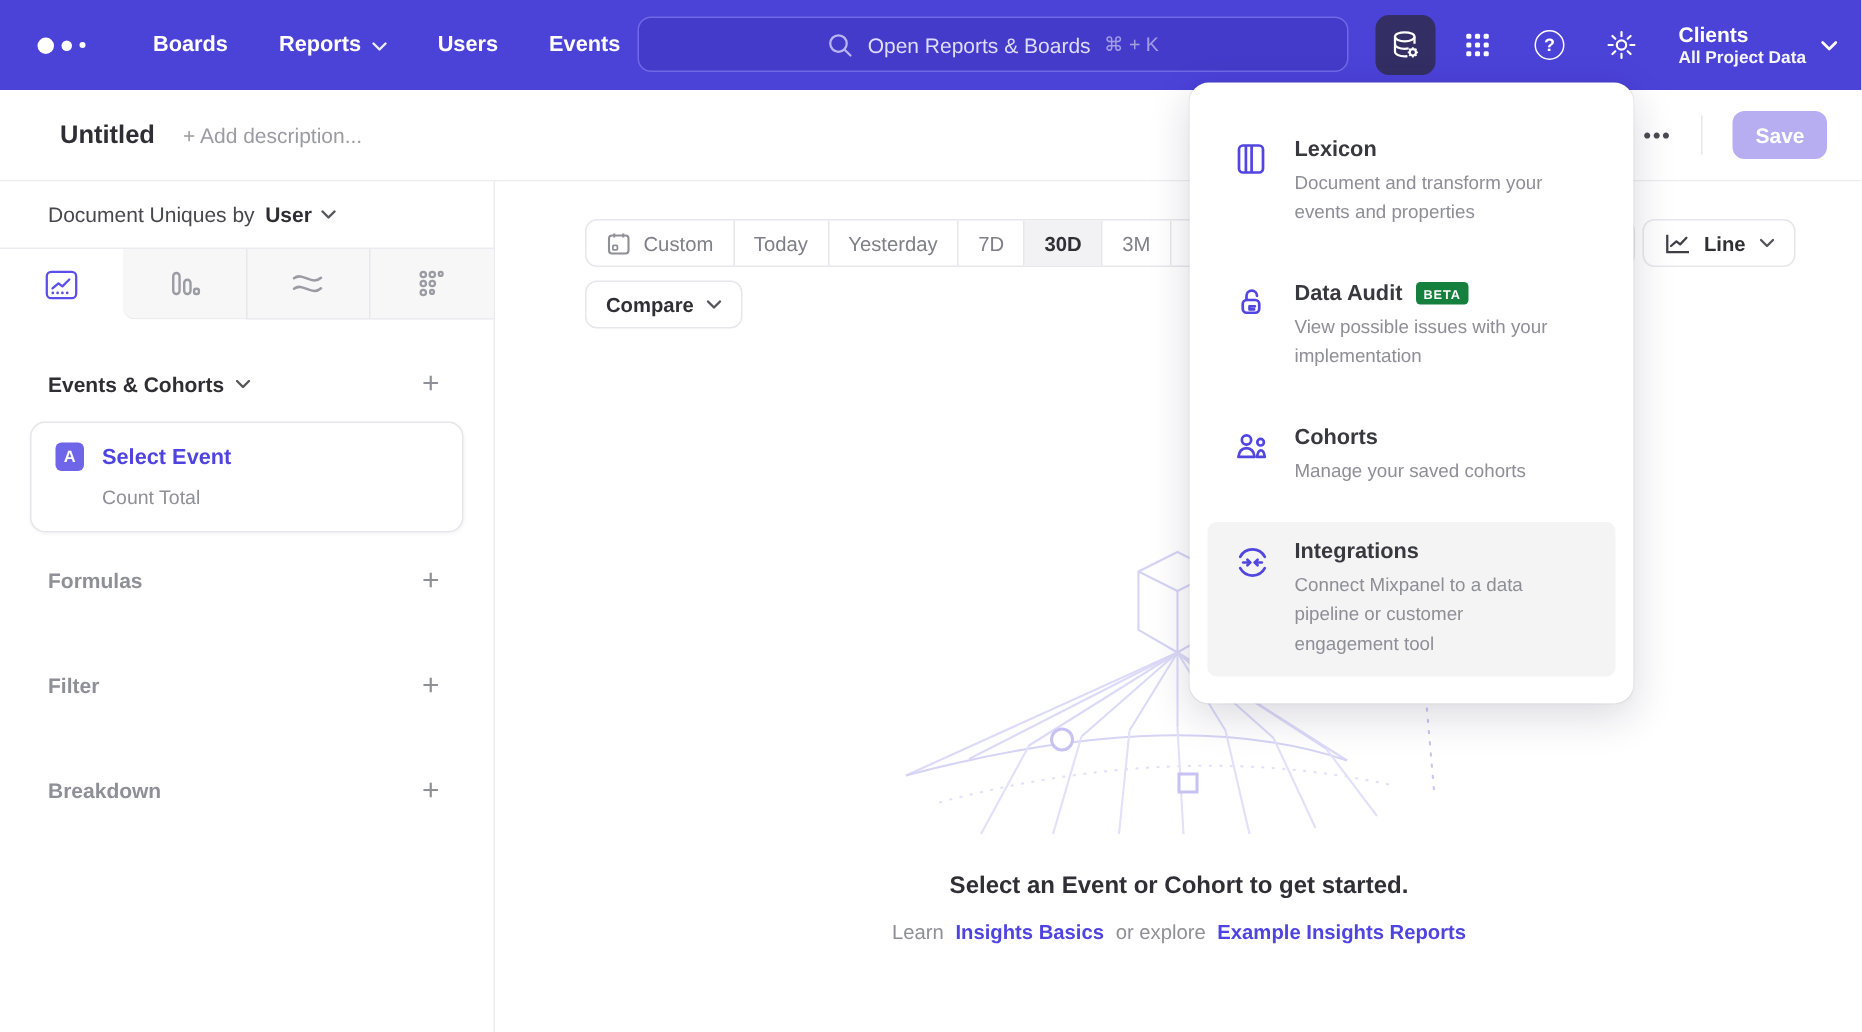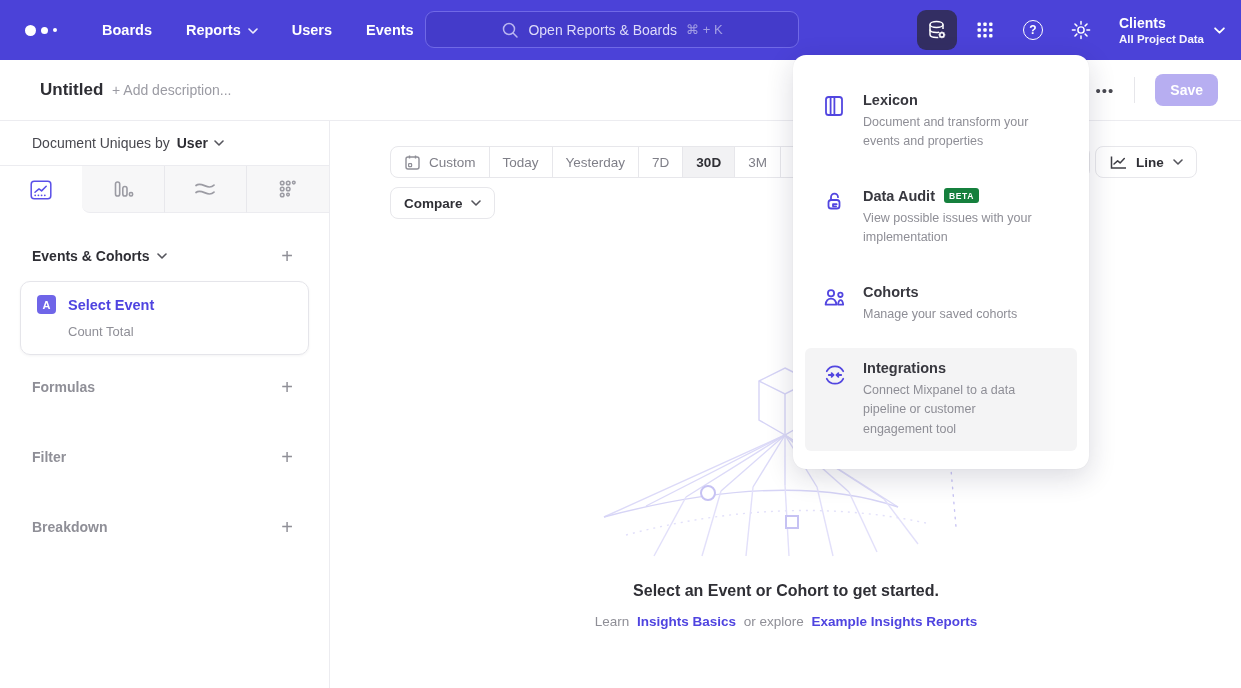--- a/index.html
+++ b/index.html
@@ -21,21 +21,21 @@
   .logo .d1{ width:11px;height:11px;border-radius:50%;background:#fff; }
   .logo .d2{ width:7px;height:7px;border-radius:50%;background:#fff; }
   .logo .d3{ width:4px;height:4px;border-radius:50%;background:#fff; }
   .nav-links { display:flex; align-items:flex-start; margin-left:24px; }
   .nav-link {
     color:#fff; font-size:14.5px; font-weight:600; padding:0 17px;
     display:flex; align-items:center; gap:7px; cursor:pointer; height:60px;
   }
   .nav-link .chev { margin-top:2px; opacity:.9; }
   .nav-search {
-    position:absolute; left:425px; top:11px; width:374px; height:37px;
+    position:absolute; left:425px; top:11px; width:474px; height:37px;
     background:#443bca; border:1px solid #7069e6; border-radius:9px;
     display:flex; align-items:center; justify-content:center; gap:9px;
     cursor:text;
   }
   .nav-search .mag { color:#b9b5f0; }
   .nav-search .ph { color:#dedcfa; font-size:14px; }
   .nav-search .kbd { color:rgba(255,255,255,.5); font-size:13px; }
   .nav-right { position:absolute; right:16px; top:0; height:60px; display:flex; align-items:center; gap:8px; }
   .icon-btn {
     width:40px; height:40px; border-radius:9px; display:flex; align-items:center;
@@ -50,21 +50,21 @@
   .project-sel { display:flex; align-items:center; gap:10px; margin-left:10px; cursor:pointer; color:#fff; }
   .project-sel .org { font-size:14px; font-weight:700; line-height:1.25; }
   .project-sel .proj { font-size:11.5px; font-weight:700; opacity:.95; }
 
   
   .report-header {
     position:absolute; top:60px; left:0; right:0; height:61px; background:#fff;
     border-bottom:1px solid #ececf0;
   }
   .report-title { position:absolute; left:40px; top:0; line-height:60px; font-size:17px; font-weight:700; color:#2e2e34; cursor:text; }
-  .report-desc { position:absolute; left:112px; top:0; line-height:60px; font-size:14px; color:#9b9ba3; cursor:text; }
+  .report-desc { position:absolute; left:122px; top:0; line-height:60px; font-size:14px; color:#9b9ba3; cursor:text; }
   .header-actions { position:absolute; right:23px; top:0; height:60px; display:flex; align-items:center; gap:20px; }
   .header-actions .hicon { color:#4a4a52; cursor:pointer; }
   .more-dots { font-size:15px; letter-spacing:1px; color:#4a4a52; cursor:pointer; }
   .vdiv { width:1px; height:26px; background:#e6e6ea; }
   .save-btn {
     background:#b7aef1; color:#fff; border:none; border-radius:8px;
     font-family:inherit; font-size:14px; font-weight:600; padding:8px 15px; cursor:default;
   }
 
   

